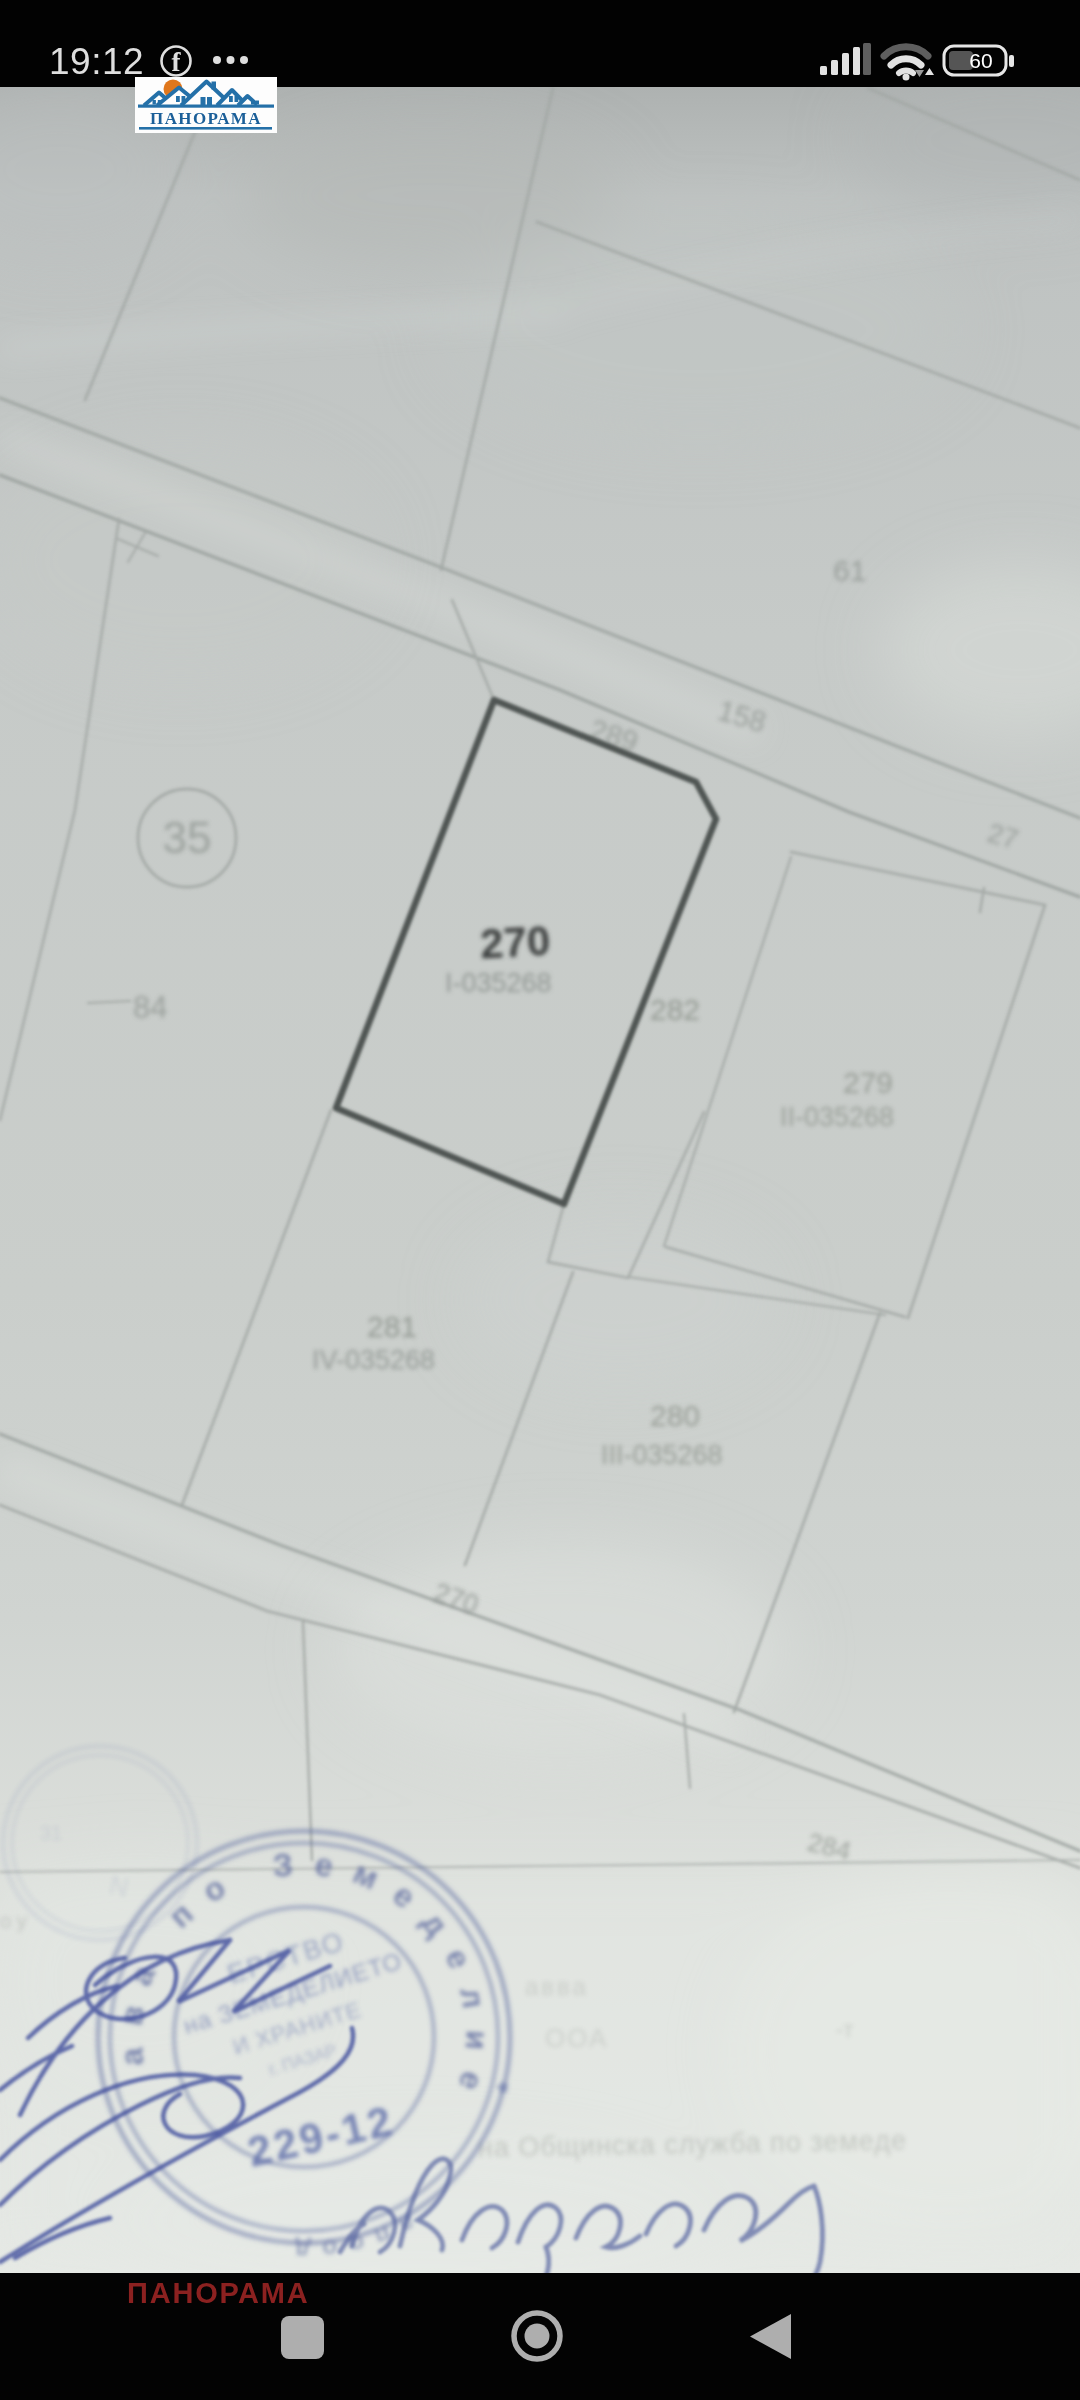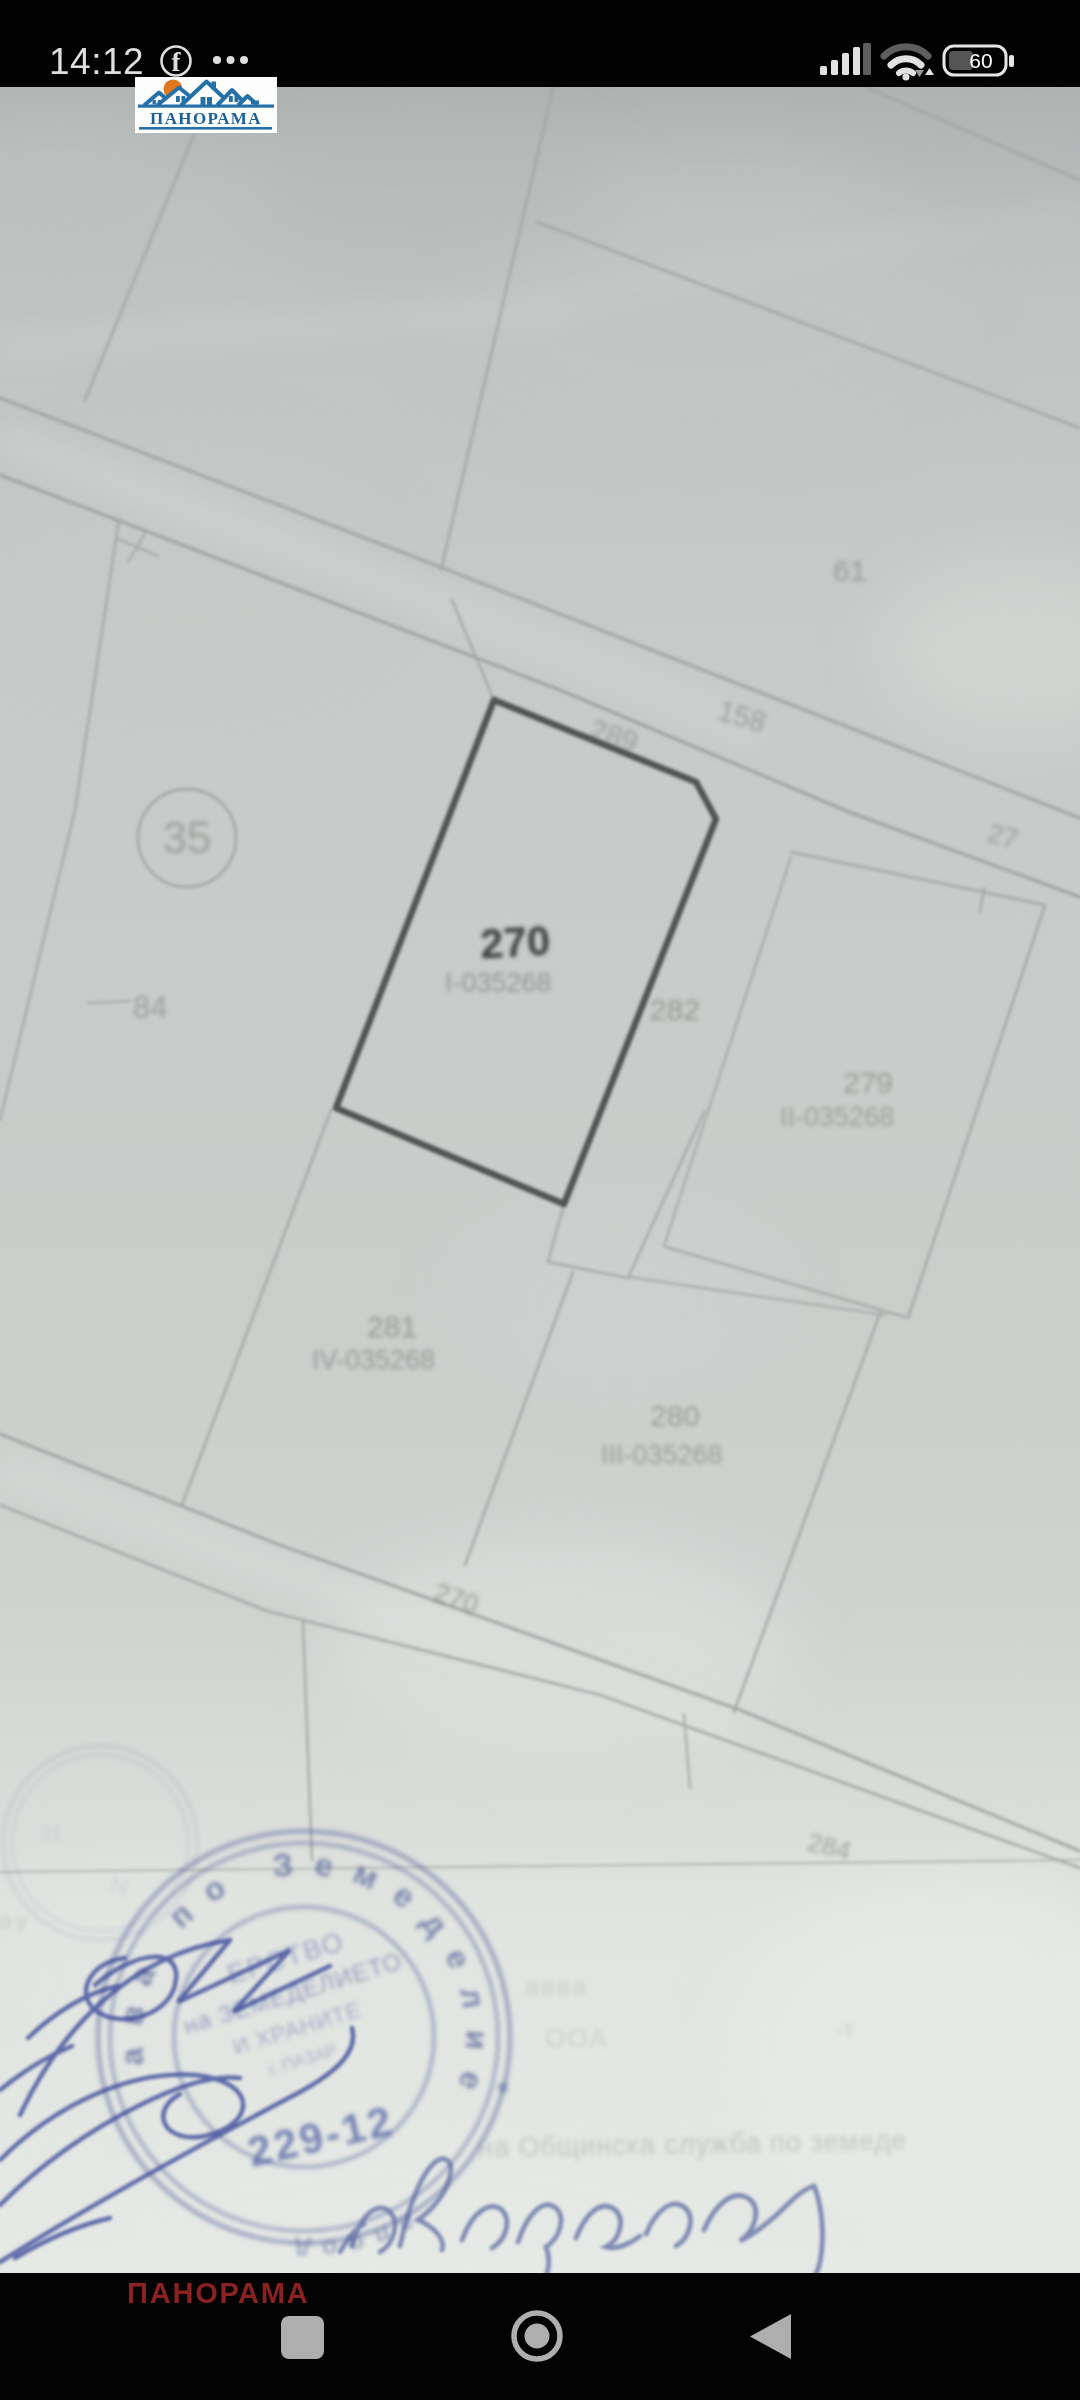--- a/index.html
+++ b/index.html
@@ -160,21 +160,21 @@
 <path d="M462,2240 C472,2212 490,2200 502,2210 C512,2220 506,2240 492,2248"></path>
 <path d="M518,2242 C528,2212 544,2198 556,2208 C566,2217 560,2238 546,2247 C552,2262 548,2280 536,2292"></path>
 <path d="M576,2238 C586,2212 602,2200 614,2209 C626,2218 620,2240 606,2247 C616,2250 630,2244 640,2236"></path>
 <path d="M646,2234 C656,2210 672,2198 684,2207 C696,2216 690,2238 676,2246"></path>
 <path d="M704,2230 C716,2202 734,2190 748,2198 C762,2207 756,2230 740,2241 C754,2234 772,2220 788,2204 C798,2194 806,2188 814,2186"></path>
 <path d="M814,2186 C820,2200 826,2230 820,2262 C816,2280 806,2290 796,2288"></path>
 <path d="M640,2282 C668,2293 704,2297 736,2293"></path>
 </g>
 </svg>
 <div id="sbar">
-<div id="time">14:12</div>
+<div id="time">19:12</div>
 <svg width="1080" height="87" viewBox="0 0 1080 87" style="position:absolute;left:0;top:0">
 <g fill="none" stroke="#dedede">
 <circle cx="176" cy="61" r="14.5" stroke-width="2.6"></circle>
 <text x="176" y="71" font-size="27" font-weight="bold" fill="#dedede" stroke="none" text-anchor="middle" font-family="Liberation Serif">f</text>
 </g>
 <g fill="#dedede">
 <circle cx="217" cy="60" r="4"></circle>
           <circle cx="230.5" cy="60" r="4"></circle>
           <circle cx="244" cy="60" r="4"></circle>
 </g>

